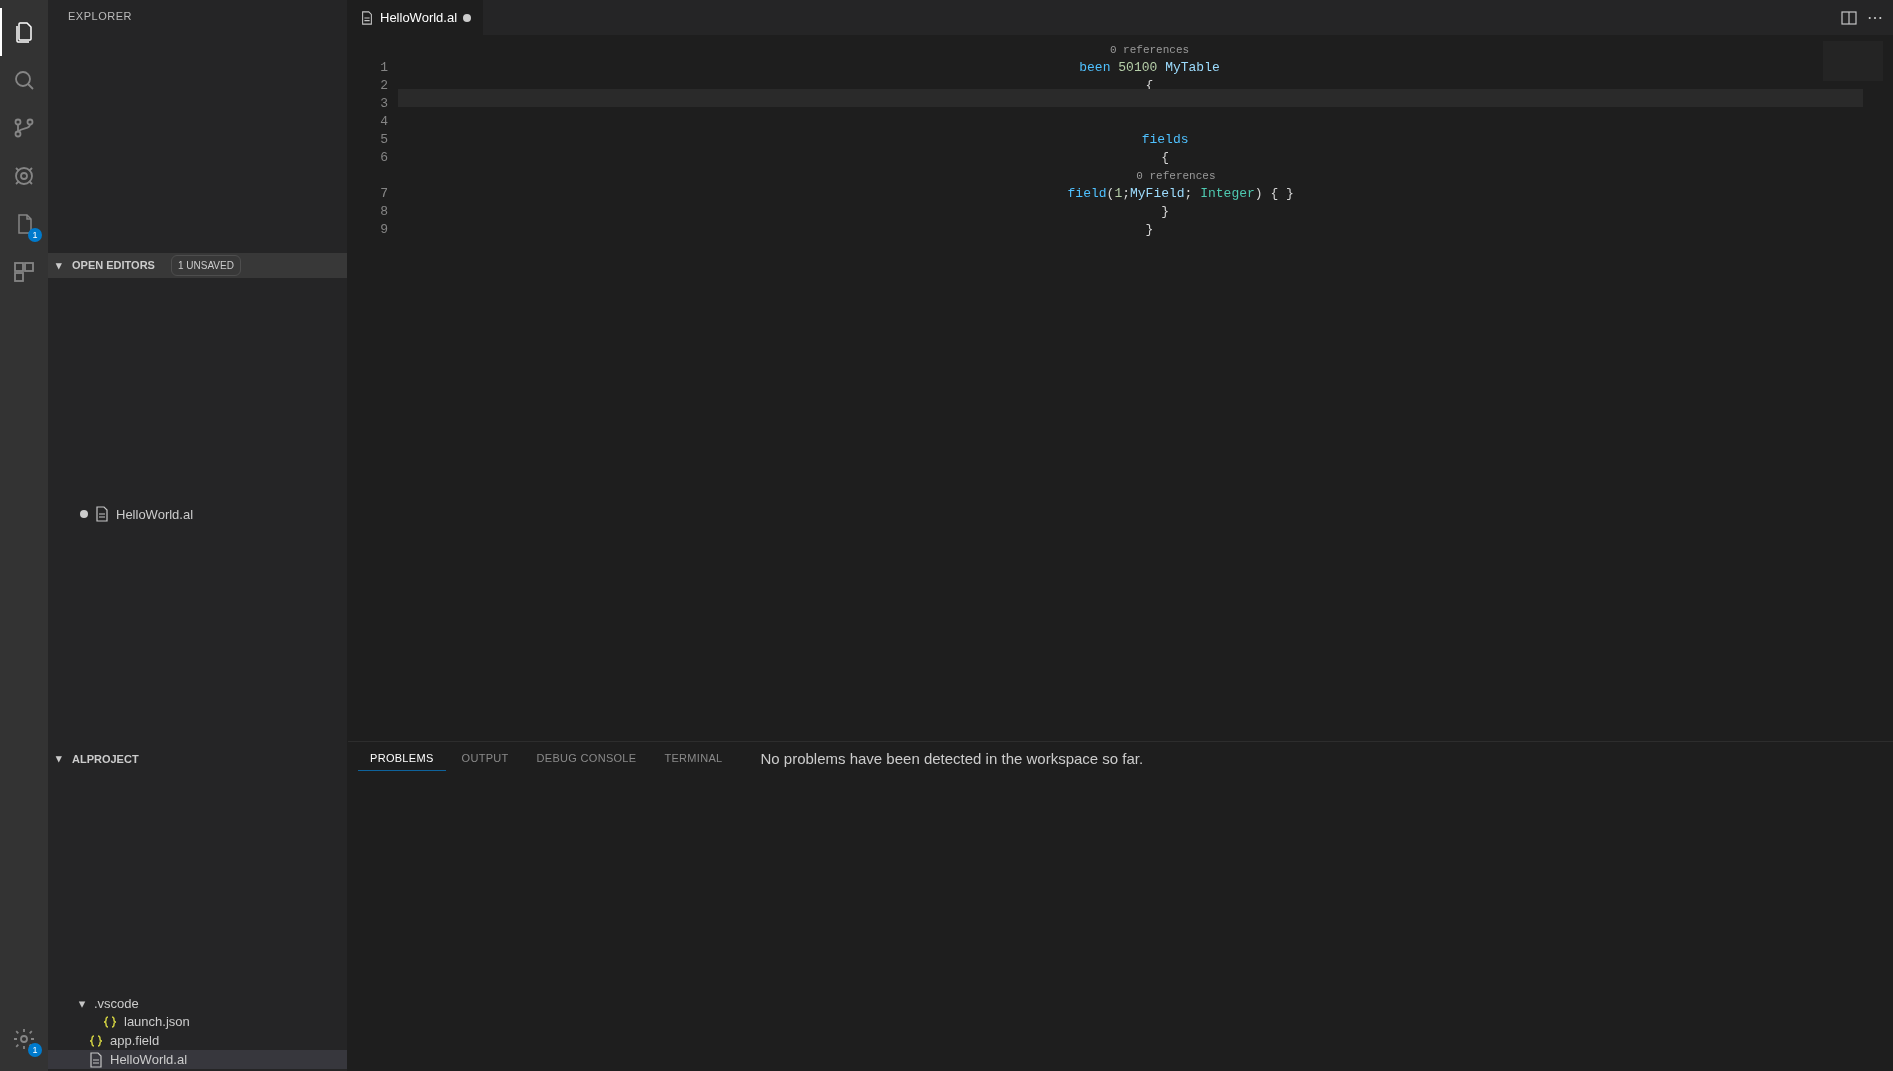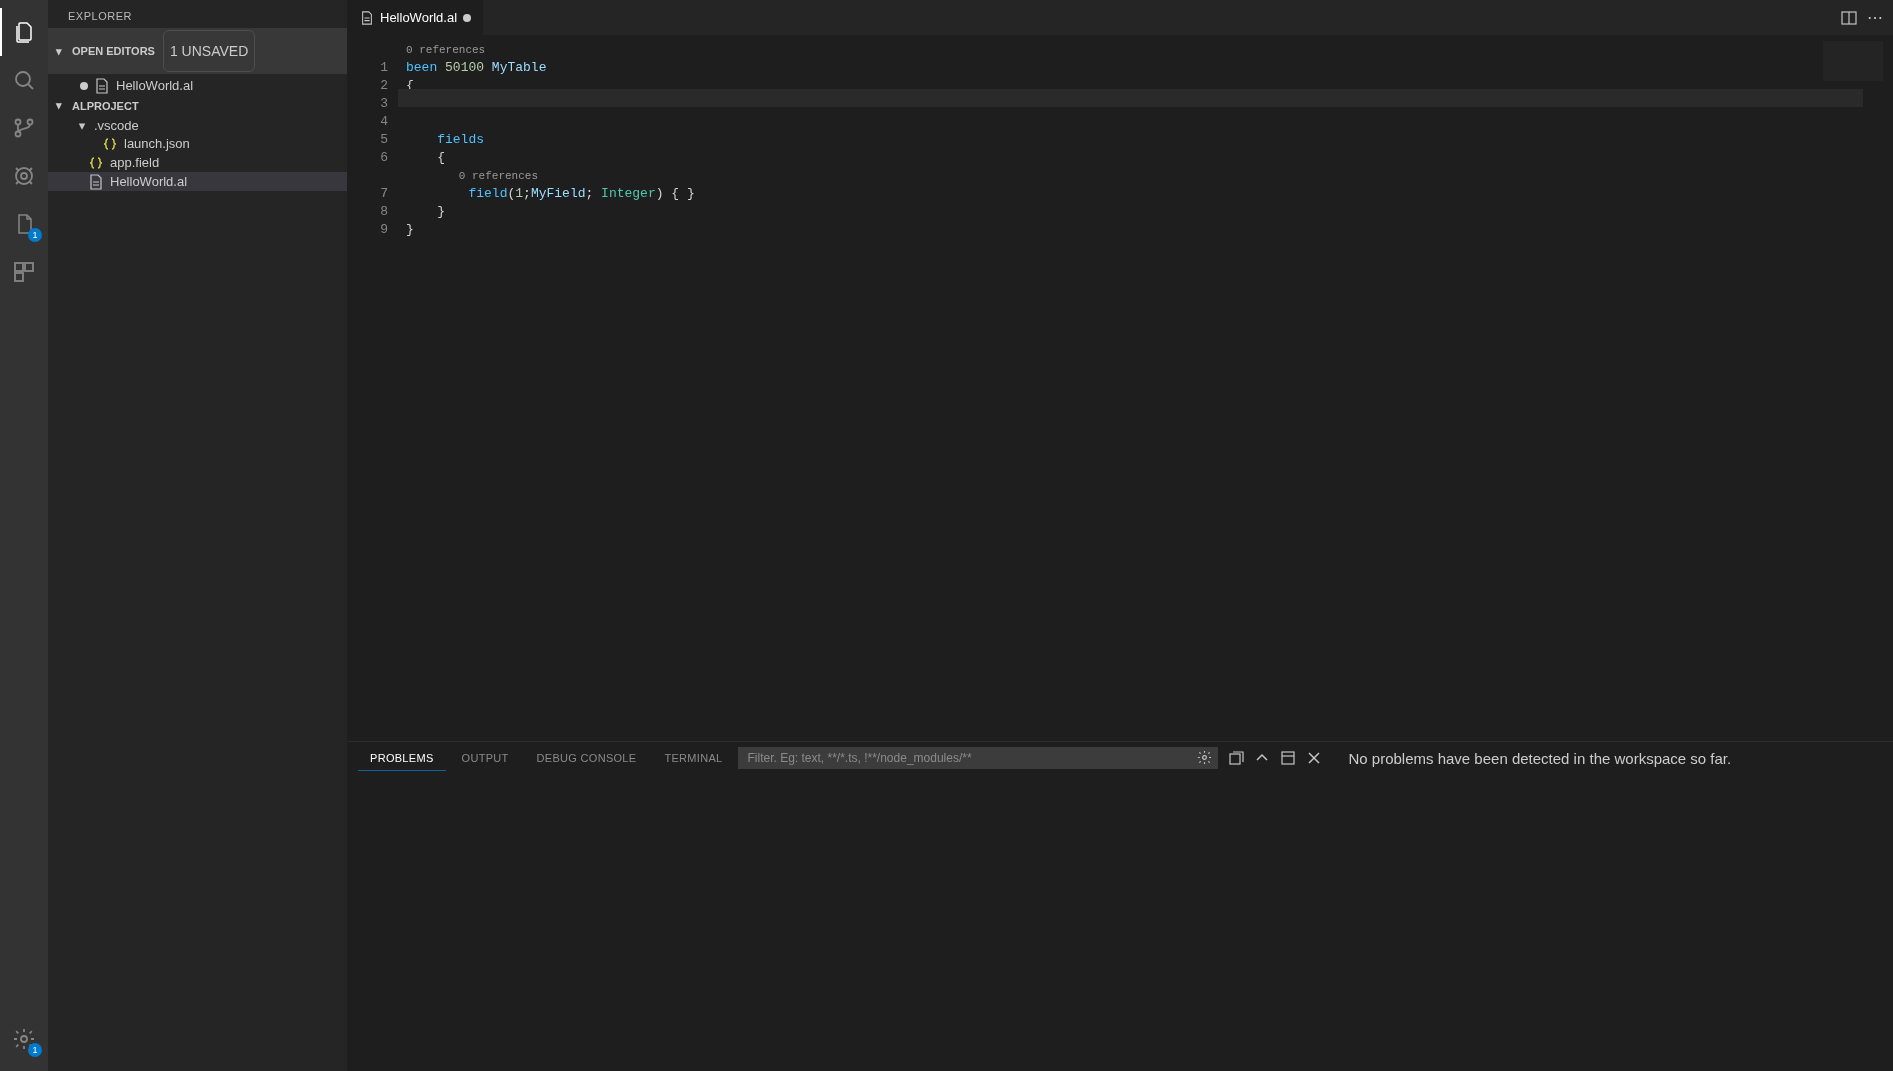--- a/index.html
+++ b/index.html
@@ -37,36 +37,37 @@
   min-width:14px; height:14px; border-radius:10px;
   display:flex; align-items:center; justify-content:center; padding:0 3px;
 }
 .activity-bottom { margin-top: auto; margin-bottom: 8px; }
 
 .sidebar {
   width: 300px;
   background: #252526;
   display: flex; flex-direction: column;
   border-right: 1px solid #1e1e1e;
+  justify-content: space-between;
 }
 .sidebar-title {
   font-size: 11px; text-transform: uppercase; color:#bbbbbb;
   padding: 10px 20px 6px 20px; letter-spacing: 0.5px;
 }
 .section-header {
   display:flex; align-items:center; gap:4px;
   padding: 2px 8px; font-size:11px; font-weight:700;
   text-transform: uppercase; color:#cccccc; cursor:pointer;
   background:#252526;
 }
 .section-header.shade { background:#383838; }
 .section-header .chev { width:12px; display:inline-block; }
 .badge-unsaved {
-  font-size:14px; font-weight:400; color:#cccccc;
-  border:1px solid #4e4e4e; border-radius:6px; padding:12px 6px; margin-left:4px;
+  font-size:10px; font-weight:400; color:#cccccc;
+  border:1px solid #4e4e4e; border-radius:6px; padding:4px 6px; margin-left:12px;
 }
 .tree { padding: 2px 0; }
 .tree-row {
   display:flex; align-items:center; gap:6px;
   padding: 1.5px 8px; cursor:pointer; font-size:13px; color:#cccccc;
   white-space: nowrap;
 }
 .tree-row.sel { background:#37373d; }
 .tree-row .indent { display:inline-block; }
 .tree-row .chev { width:12px; text-align:center; color:#c5c5c5; }
@@ -85,21 +86,21 @@
   font-size:13px; cursor:pointer; border-right:1px solid #252526;
 }
 .tab .file-icon { width:14px; height:14px; }
 .tabbar-actions { margin-left:auto; display:flex; align-items:center; gap:10px; padding:0 10px; color:#c5c5c5; }
 .tabbar-actions svg { width:16px; height:16px; cursor:pointer; }
 .dots { font-size:16px; cursor:pointer; color:#c5c5c5; line-height:1; }
 
 .editor { flex:1; display:flex; position:relative; overflow:hidden; font-family:"Consolas","Courier New",monospace; font-size:13px; }
 .gutter { width:50px; text-align:right; padding:6px 10px 0 0; color:#858585; line-height:18px; }
 .gutter .ln { height:18px; }
-.code { flex:1; padding:6px 0 0 0; line-height:18px; color:#d4d4d4; position:relative; }
+.code { flex:1; padding:6px 0 0 0; line-height:18px; color:#d4d4d4; position:relative;text-align:center; }
 .code .cl { height:18px; white-space:pre; padding-left:8px; }
 .codelens { font-size:11px; color:#999999; height:18px; padding-left:8px; white-space:pre; }
 .code .hl { position:absolute; left:0; right:30px; height:18px; background:#2a2a2a; z-index:0; }
 .kw { color:#4fc1ff; }
 .num { color:#b5cea8; }
 .typ { color:#4ec9b0; }
 .id { color:#9cdcfe; }
 .minimap {
   position:absolute; top:6px; right:10px; width:60px; height:40px;
   background:linear-gradient(#2a2a2a 0, #2a2a2a 100%);
@@ -292,46 +293,19 @@
     </div>
     <div class="minimap"></div>
   </div>
 
   <div class="panel">
     <div class="panel-tabs">
       <div class="ptab active">PROBLEMS</div>
       <div class="ptab">OUTPUT</div>
       <div class="ptab">DEBUG CONSOLE</div>
       <div class="ptab">TERMINAL</div>
-      <div class="panel-right">
-        <div class="filter-wrap">
-          <input class="filter-input" placeholder="Filter. Eg: text, **/*.ts, !**/node_modules/**" style="">
-          <span class="filter-gear">
-            <svg viewBox="0 0 16 16" fill="none" stroke="currentColor" stroke-width="1.2">
-                <circle cx="8" cy="8" r="2"></circle>
-                <path d="M8 1v2M8 13v2M2.5 2.5l1.4 1.4M12.1 12.1l1.4 1.4M1 8h2M13 8h2M2.5 13.5l1.4-1.4M12.1 3.9l1.4-1.4"></path>
-              </svg>
-          </span>
-        </div>
-        <div class="panel-icons">
-          <svg viewBox="0 0 16 16" fill="none" stroke="currentColor" stroke-width="1.2">
-              <rect x="2" y="4" width="10" height="10"></rect>
-              <path d="M5 2h10v10"></path>
-            </svg>
-          <svg viewBox="0 0 16 16" fill="none" stroke="currentColor" stroke-width="1.5">
-              <path d="M3 10l5-5 5 5"></path>
-            </svg>
-          <svg viewBox="0 0 16 16" fill="none" stroke="currentColor" stroke-width="1.2">
-              <rect x="2" y="2" width="12" height="12"></rect>
-              <path d="M2 6h12"></path>
-            </svg>
-          <svg viewBox="0 0 16 16" fill="none" stroke="currentColor" stroke-width="1.5">
-              <path d="M3 3l10 10M13 3L3 13"></path>
-            </svg>
-        </div>
-      </div>
     </div>
     <div class="panel-body">
       <span>No problems have been detected in the workspace so far.</span>
     </div>
   </div>
 
 </div>
 
 </body></html>

